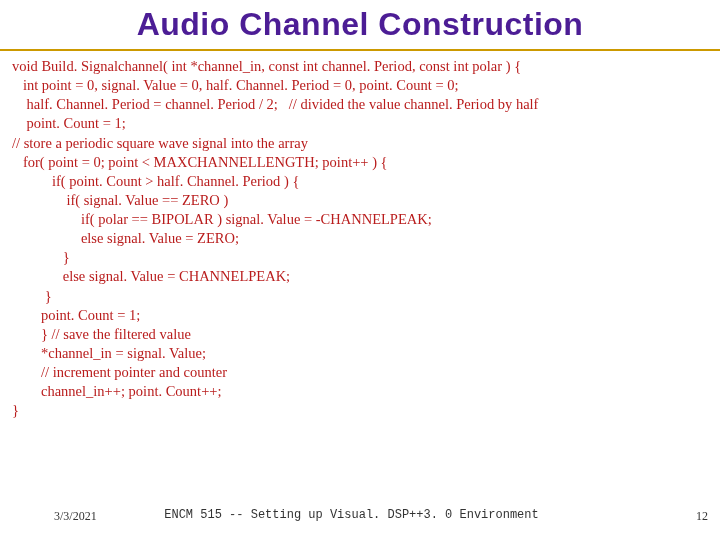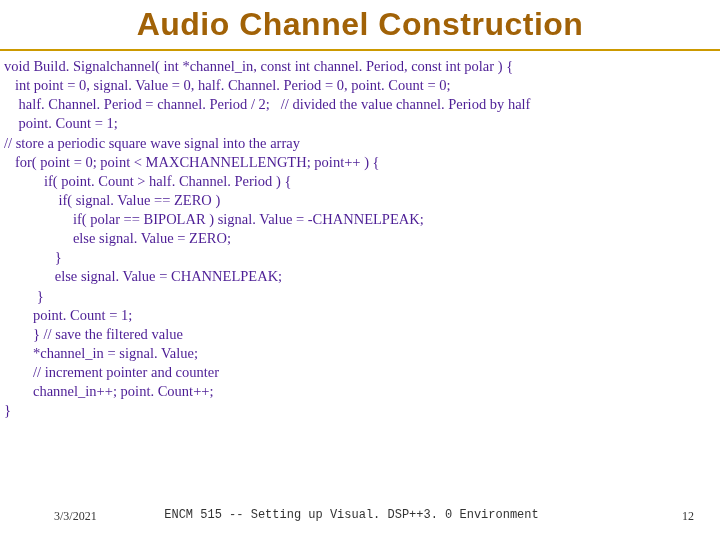--- a/index.html
+++ b/index.html
@@ -11,34 +11,34 @@
     font-family: "Times New Roman", Times, serif;
     position: relative;
     overflow: hidden;
   }
   .title {
     font-family: Arial, Helvetica, sans-serif;
     font-weight: 900;
     font-size: 32px;
     text-align: center;
     margin: 6px 0 0 0;
-    color: #a16207;
+    color: #4c1d95;
     letter-spacing: 0.5px;
   }
   .rule {
     height: 2px;
     background: #cc9900;
     margin: 6px 0 6px 0;
   }
   .code {
     font-size: 14.5px;
     line-height: 1.32;
-    color: #4c1d95;
+    color: #b91c1c;
     white-space: pre;
-    padding: 0 4px;
+    padding: 0 12px;
   }
   .footer {
     position: absolute;
     bottom: 16px;
     left: 0;
     width: 100%;
     font-size: 12px;
     color: #333;
   }
   .footer-date {
@@ -50,21 +50,21 @@
     position: absolute;
     left: 0;
     right: 17px;
     text-align: center;
     bottom: 0;
     line-height: 1.3;
     font-family: Liberation Mono, monospace;
   }
   .footer-num {
     position: absolute;
-    right: 26px;
+    right: 12px;
     bottom: 0;
     font-family: Liberation Serif, serif;
   }
 </style>
 </head>
 <body>
 
 <div class="title">Audio Channel Construction</div>
 <div class="rule"></div>
 

